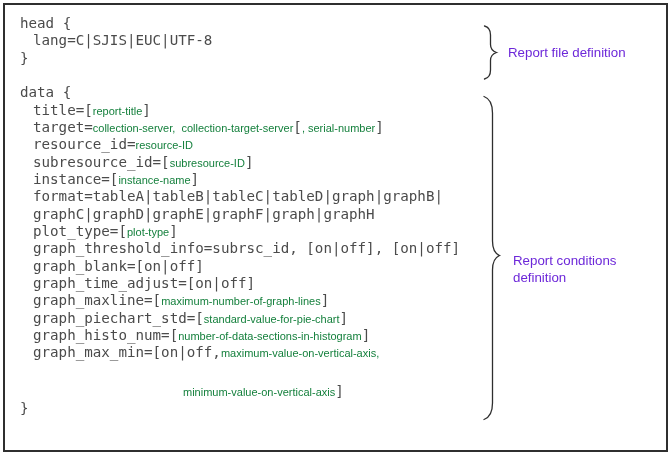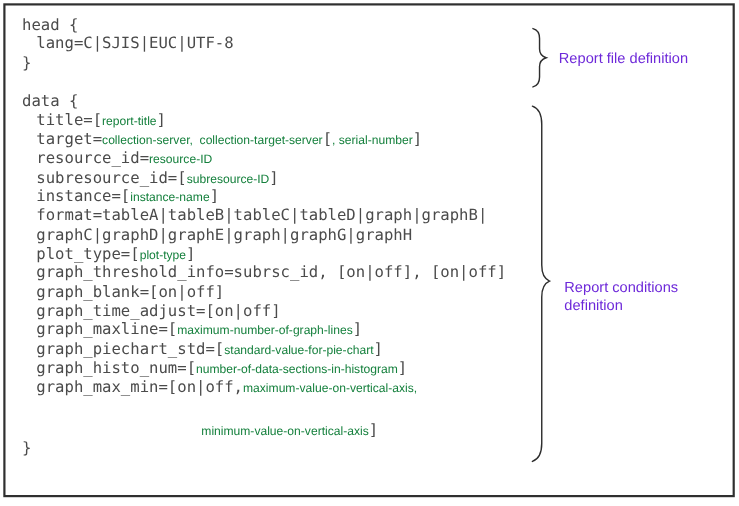--- a/index.html
+++ b/index.html
@@ -72,21 +72,21 @@
       <div class="line ind1"><span class="m">lang=C|SJIS|EUC|UTF-8</span></div>
       <div class="line"><span class="m">}</span></div>
       <div class="line"></div>
       <div class="line"><span class="m">data {</span></div>
       <div class="line ind1"><span class="m">title=[</span><span class="v">report-title</span><span class="m">]</span></div>
       <div class="line ind1"><span class="m">target=</span><span class="v">collection-server,  collection-target-server</span><span class="m">[</span><span class="v">, serial-number</span><span class="m">]</span></div>
       <div class="line ind1"><span class="m">resource_id=</span><span class="v">resource-ID</span></div>
       <div class="line ind1"><span class="m">subresource_id=[</span><span class="v">subresource-ID</span><span class="m">]</span></div>
       <div class="line ind1"><span class="m">instance=[</span><span class="v">instance-name</span><span class="m">]</span></div>
       <div class="line ind1"><span class="m">format=tableA|tableB|tableC|tableD|graph|graphB|</span></div>
-      <div class="line ind1"><span class="m">graphC|graphD|graphE|graph|graphG|graphH</span></div>
+      <div class="line ind1"><span class="m">graphC|graphD|graphE|graphF|graph|graphH</span></div>
       <div class="line ind1"><span class="m">plot_type=[</span><span class="v">plot-type</span><span class="m">]</span></div>
       <div class="line ind1"><span class="m">graph_threshold_info=subrsc_id, [on|off], [on|off]</span></div>
       <div class="line ind1"><span class="m">graph_blank=[on|off]</span></div>
       <div class="line ind1"><span class="m">graph_time_adjust=[on|off]</span></div>
       <div class="line ind1"><span class="m">graph_maxline=[</span><span class="v">maximum-number-of-graph-lines</span><span class="m">]</span></div>
       <div class="line ind1"><span class="m">graph_piechart_std=[</span><span class="v">standard-value-for-pie-chart</span><span class="m">]</span></div>
       <div class="line ind1"><span class="m">graph_histo_num=[</span><span class="v">number-of-data-sections-in-histogram</span><span class="m">]</span></div>
       <div class="line ind1"><span class="m">graph_max_min=[on|off,</span><span class="v">maximum-value-on-vertical-axis,</span></div>
       <div class="line ind2"><span class="v">minimum-value-on-vertical-axis</span><span class="m">]</span></div>
       <div class="line"><span class="m">}</span></div>

